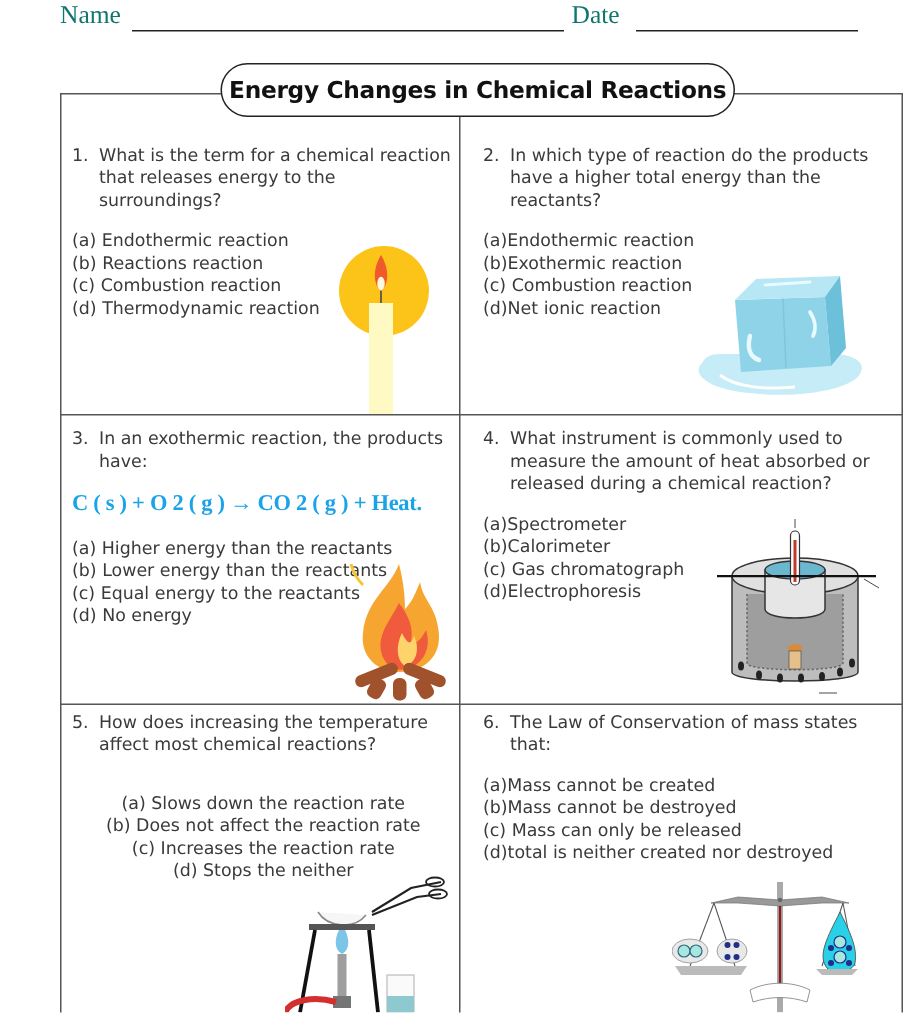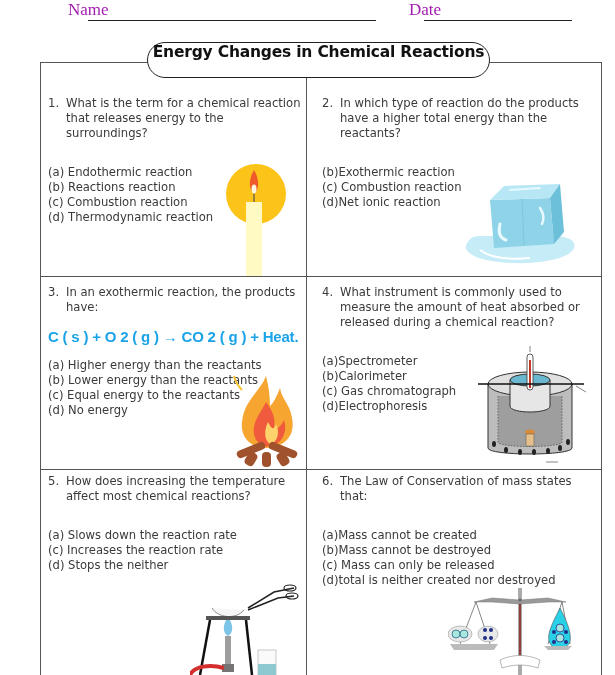--- a/index.html
+++ b/index.html
@@ -1,29 +1,29 @@
 <!DOCTYPE html>
 <html><head>
   <meta charset="utf-8">
   <style>
     html, body { margin: 0; padding: 0; background: #ffffff; }
     body { width: 615px; height: 675px; position: relative; overflow: hidden; font-family: "DejaVu Sans", sans-serif; color: #333; }
-    .hdr { position: absolute; top: 0; font-family: "Liberation Serif", serif; font-size: 17px; color: #a21caf; margin-left: 28px; }
+    .hdr { position: absolute; top: 0; font-family: "Liberation Serif", serif; font-size: 17px; color: #0f766e; }
     .hdr-line { position: absolute; top: 20px; height: 0; border-bottom: 1px solid #222; }
     .outer { position: absolute; left: 40px; top: 62px; width: 562px; height: 640px; border: 1.5px solid #555; border-bottom: none; box-sizing: border-box; }
     .vline { position: absolute; left: 306px; top: 62px; width: 0; height: 620px; border-left: 1.5px solid #555; }
     .hline { position: absolute; left: 40px; width: 562px; height: 0; border-top: 1.5px solid #555; }
-    .pill { position: absolute; left: 147px; top: 42px; width: 343px; height: 36px; border: 1.5px solid #222; border-radius: 18px; background: #fff; box-sizing: border-box; display: flex; justify-content: center; font-family: "DejaVu Sans", sans-serif; font-weight: bold; font-size: 15.5px; color: #111; letter-spacing: -0.2px; }
+    .pill { position: absolute; left: 147px; top: 42px; width: 343px; height: 36px; border: 1.5px solid #222; border-radius: 18px; background: #fff; box-sizing: border-box; display: flex; align-items: center; justify-content: center; font-family: "DejaVu Sans", sans-serif; font-weight: bold; font-size: 15.5px; color: #111; letter-spacing: -0.2px; }
     .cell { position: absolute; font-size: 11.6px; line-height: 15px; color: #3a3a3a; }
     .q { display: flex; }
     .qnum { width: 18px; flex: none; }
     .qtext { flex: 1; }
-    .opts { margin-top: 24px; }
+    .opts { margin-top: 12px; }
     .opt { white-space: nowrap; }
-    .eq { font-family: Liberation Sans, sans-serif; font-weight: bold; font-size: 15px; margin-top: 14px; letter-spacing: -0.2px; }
+    .eq { font-family: Liberation Serif, serif; font-weight: bold; font-size: 15px; margin-top: 14px; letter-spacing: -0.2px; }
     svg { position: absolute; }
   </style>
 </head>
 <body>
 
 <div class="hdr" style="left:40px;">Name</div>
 <div class="hdr-line" style="left:88px; width:288px;"></div>
 <div class="hdr" style="left:381px;text-align:right;">Date</div>
 <div class="hdr-line" style="left:424px; width:148px;"></div>
 
@@ -55,20 +55,21 @@
   <path d="M32 6 C26 16 27 26 32 30 C37 26 38 16 32 6 Z" fill="#f0592a"></path>
   <ellipse cx="32" cy="25" rx="2.5" ry="4.5" fill="#fff7e0"></ellipse>
 </svg>
 
 <div class="cell" style="left:322px; top:96px; width:265px;">
   <div class="q">
       <span class="qnum">2.</span>
       <span class="qtext">In which type of reaction do the products have a higher total energy than the reactants?</span>
     </div>
   <div class="opts">
+    <div class="opt">(a)Endothermic reaction</div>
     <div class="opt">(b)Exothermic reaction</div>
     <div class="opt">(c) Combustion reaction</div>
     <div class="opt">(d)Net ionic reaction</div>
   </div>
 </div>
 <svg style="left:460px; top:180px;" width="120" height="86" viewBox="0 0 120 86">
   <path d="M8 62 C0 70 14 80 40 82 C70 86 110 80 114 68 C118 58 100 54 80 56 L20 56 C14 56 10 58 8 62 Z" fill="#c5ecf7"></path>
   <path d="M20 70 C30 78 50 80 70 78" stroke="#fff" stroke-width="2" fill="none"></path>
   <path d="M30 20 L90 18 L94 64 L34 68 Z" fill="#8fd3e8"></path>
   <path d="M30 20 L44 6 L100 4 L90 18 Z" fill="#b7e7f5"></path>
@@ -141,22 +142,23 @@
   <line x1="54" y1="2" x2="54" y2="8" stroke="#333" stroke-width="0.6"></line>
   <line x1="100" y1="42" x2="110" y2="48" stroke="#333" stroke-width="0.6"></line>
   <line x1="70" y1="118" x2="82" y2="118" stroke="#333" stroke-width="0.6"></line>
 </svg>
 
 <div class="cell" style="left:48px; top:474px; width:255px;">
   <div class="q">
       <span class="qnum">5.</span>
       <span class="qtext">How does increasing the temperature affect most chemical reactions?</span>
     </div>
-  <div class="opts" style="margin-top:24px;">
+  <div class="opts" style="margin-top:24px;text-align:center;">
     <div class="opt">(a) Slows down the reaction rate</div>
+    <div class="opt">(b) Does not affect the reaction rate</div>
     <div class="opt">(c) Increases the reaction rate</div>
     <div class="opt">(d) Stops the neither</div>
   </div>
 </div>
 <svg style="left:190px; top:578px;" width="114" height="97" viewBox="0 0 114 97">
   <path d="M22 30 C28 40 46 42 54 32" stroke="#888" stroke-width="1" fill="#f6f6f6"></path>
   <rect x="16" y="38" width="44" height="4" fill="#555"></rect>
   <line x1="20" y1="42" x2="10" y2="97" stroke="#111" stroke-width="2.5"></line>
   <line x1="56" y1="42" x2="62" y2="97" stroke="#111" stroke-width="2.5"></line>
   <path d="M36 42 C32 50 34 56 38 58 C42 56 44 50 40 42 Z" fill="#7cc5e8"></path>

